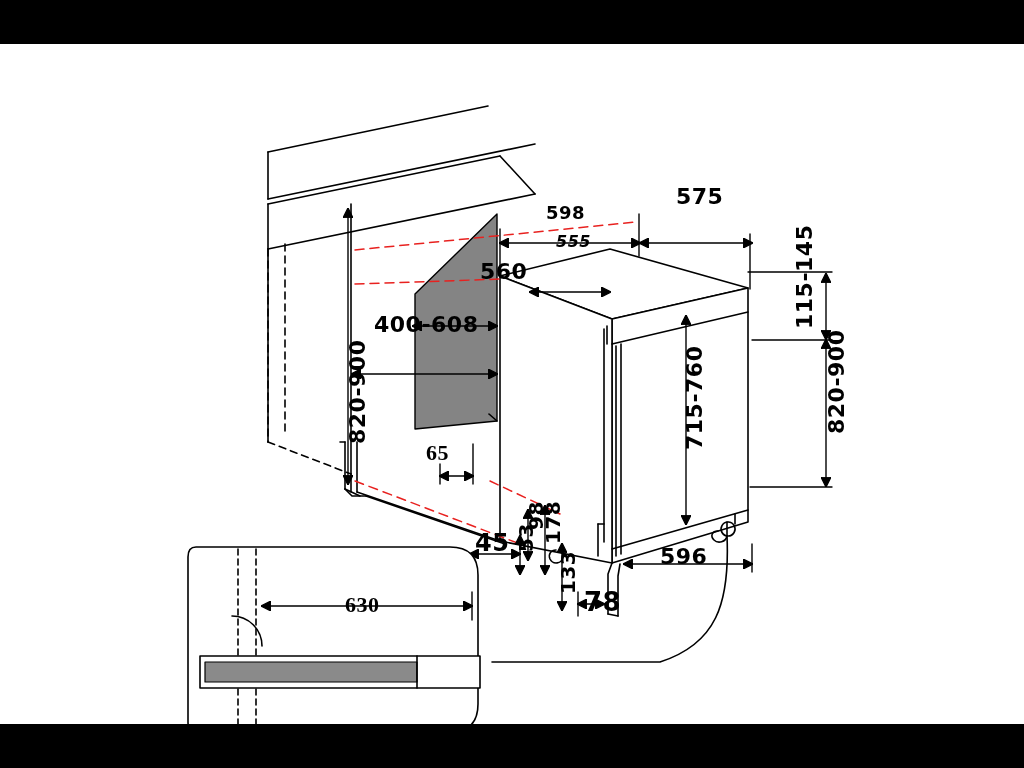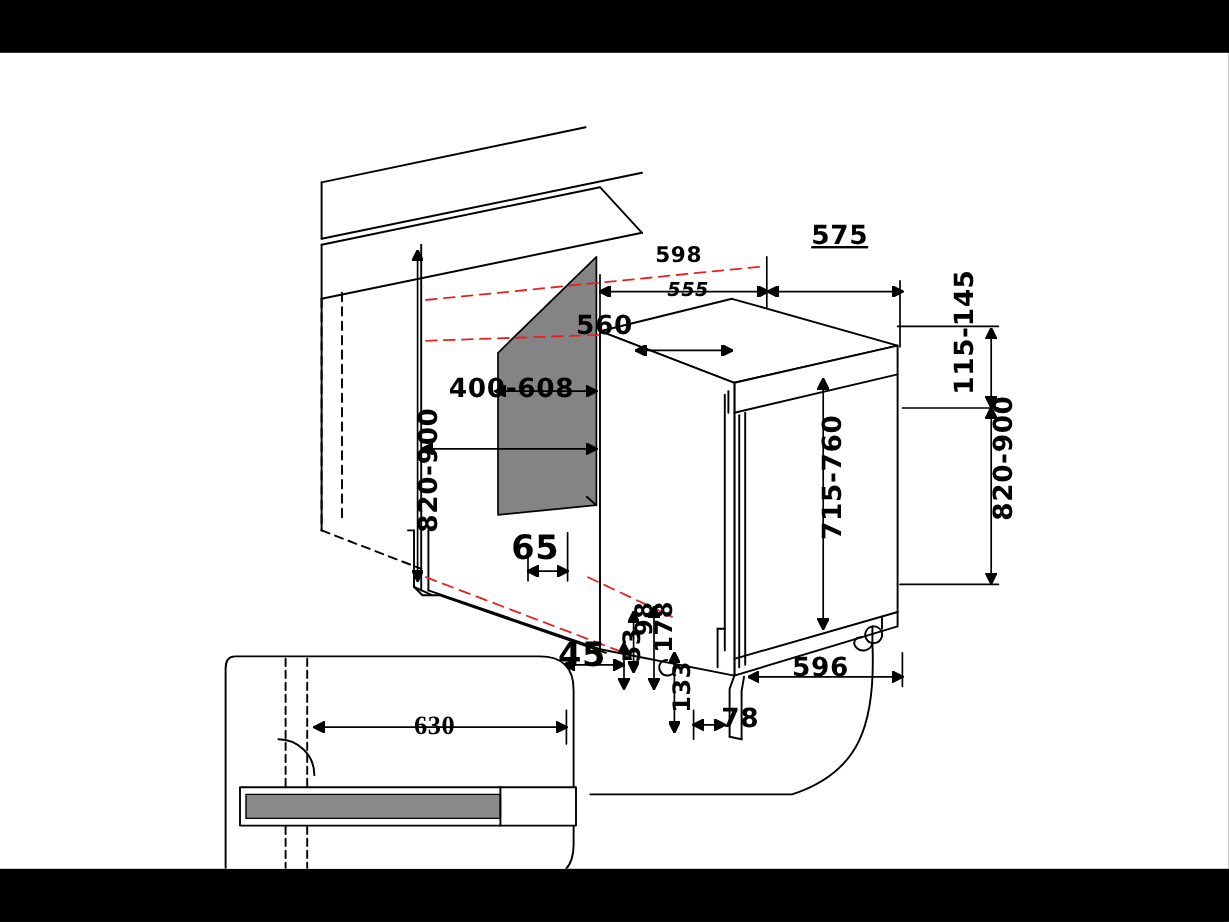--- a/index.html
+++ b/index.html
@@ -209,42 +209,42 @@
     </svg>
 
     <div class="dim-label vert" style="left:345px; top:400px; font-size:22px;">820-900</div>
 
     <div class="dim-label" style="left:432px; top:215px; font-size:22px;margin-left:48px;">560</div>
 
     <div class="dim-label" style="left:374px; top:268px; font-size:22px;">400-608</div>
 
     <div class="dim-label" style="left:546px; top:158px; font-size:18px;">598</div>
 
-    <div class="dim-label" style="left:676px; top:140px; font-size:22px;text-decoration:underline;">575</div>
+    <div class="dim-label" style="left:676px; top:140px; font-size:22px;">575</div>
 
     <div class="dim-label" style="left:556px; top:188px; font-size:16px;font-style:italic;">555</div>
 
     <div class="dim-label vert" style="left:682px; top:406px; font-size:22px;">715-760</div>
 
     <div class="dim-label vert" style="left:792px; top:285px; font-size:22px;">115-145</div>
 
     <div class="dim-label vert" style="left:824px; top:390px; font-size:22px;">820-900</div>
 
-    <div class="dim-label" style="left:426px; top:396px; font-size:28px;">65</div>
-
-    <div class="dim-label" style="left:465px; top:485px; font-size:28px;text-align:right;">45</div>
+    <div class="dim-label" style="left:426px; top:396px; font-size:22px;font-family:Liberation Serif, serif;">65</div>
+
+    <div class="dim-label" style="left:475px; top:485px; font-size:24px;text-align:right;">45</div>
 
     <div class="dim-label" style="left:660px; top:500px; font-size:22px;">596</div>
 
     <div class="dim-label vert" style="left:524px; top:486px; font-size:20px;">98</div>
 
     <div class="dim-label vert" style="left:541px; top:500px; font-size:20px;">178</div>
 
     <div class="dim-label vert" style="left:514px; top:508px; font-size:20px;">53</div>
 
     <div class="dim-label vert" style="left:556px; top:550px; font-size:20px;">133</div>
 
-    <div class="dim-label" style="left:584px; top:543px; font-size:22px;margin-left:17px;">78</div>
+    <div class="dim-label" style="left:584px; top:543px; font-size:26px;">78</div>
 
     <div class="dim-label" style="left:345px; top:548px; font-size:22px;font-family:Liberation Serif, serif;">630</div>
 
   </div>
 </div>
 
 </body></html>

